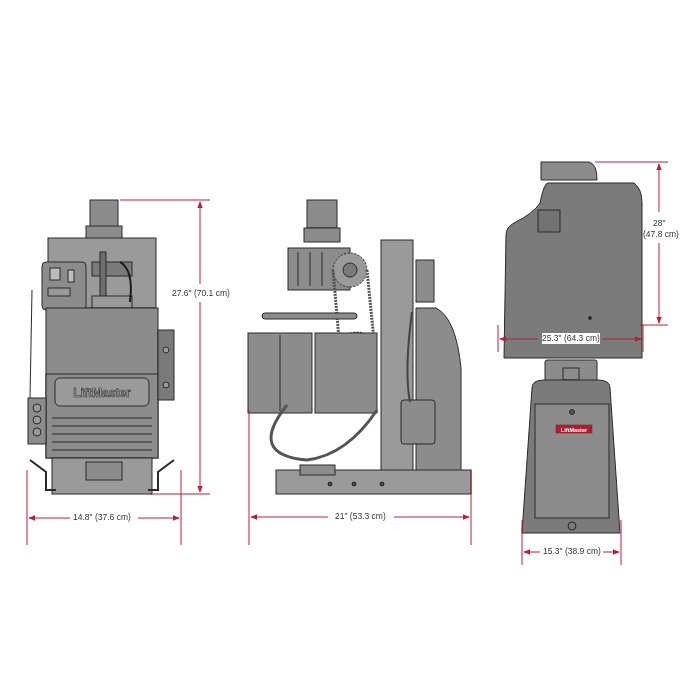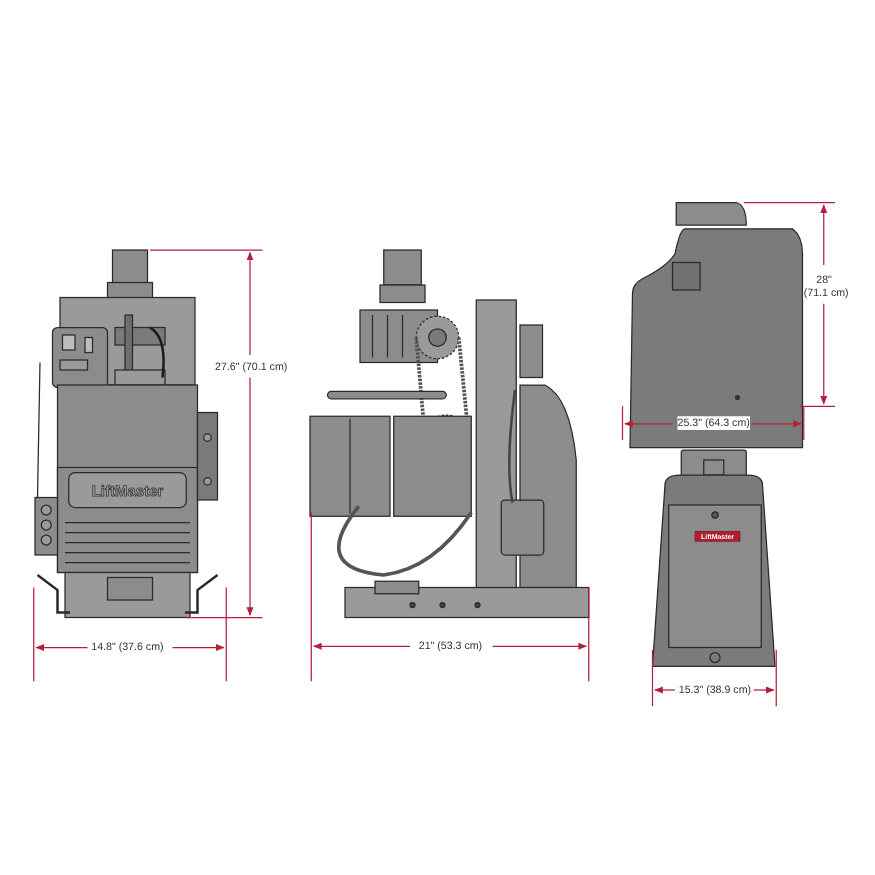--- a/index.html
+++ b/index.html
@@ -154,15 +154,15 @@
     <line x1="621" y1="520" x2="621" y2="565"></line>
     <line x1="524" y1="552" x2="540" y2="552" marker-start="url(#ah)"></line>
     <line x1="603" y1="552" x2="619" y2="552" marker-end="url(#ah)"></line>
   </g>
 </svg>
 
 <div class="dim-label" style="left:172px;top:288px;">27.6" (70.1 cm)</div>
 <div class="dim-label" style="left:73px;top:512px;">14.8" (37.6 cm)</div>
 <div class="dim-label" style="left:335px;top:511px;">21" (53.3 cm)</div>
 <div class="dim-label" style="left:653px;top:218px;text-align:center;">28"</div>
-<div class="dim-label" style="left:643px;top:229px;">(71.1 cm)</div>
+<div class="dim-label" style="left:643px;top:229px;">(47.8 cm)</div>
 <div class="dim-label" style="left:542px;top:333px;">25.3" (64.3 cm)</div>
 <div class="dim-label" style="left:543px;top:546px;">15.3" (38.9 cm)</div>
 
 </body></html>

